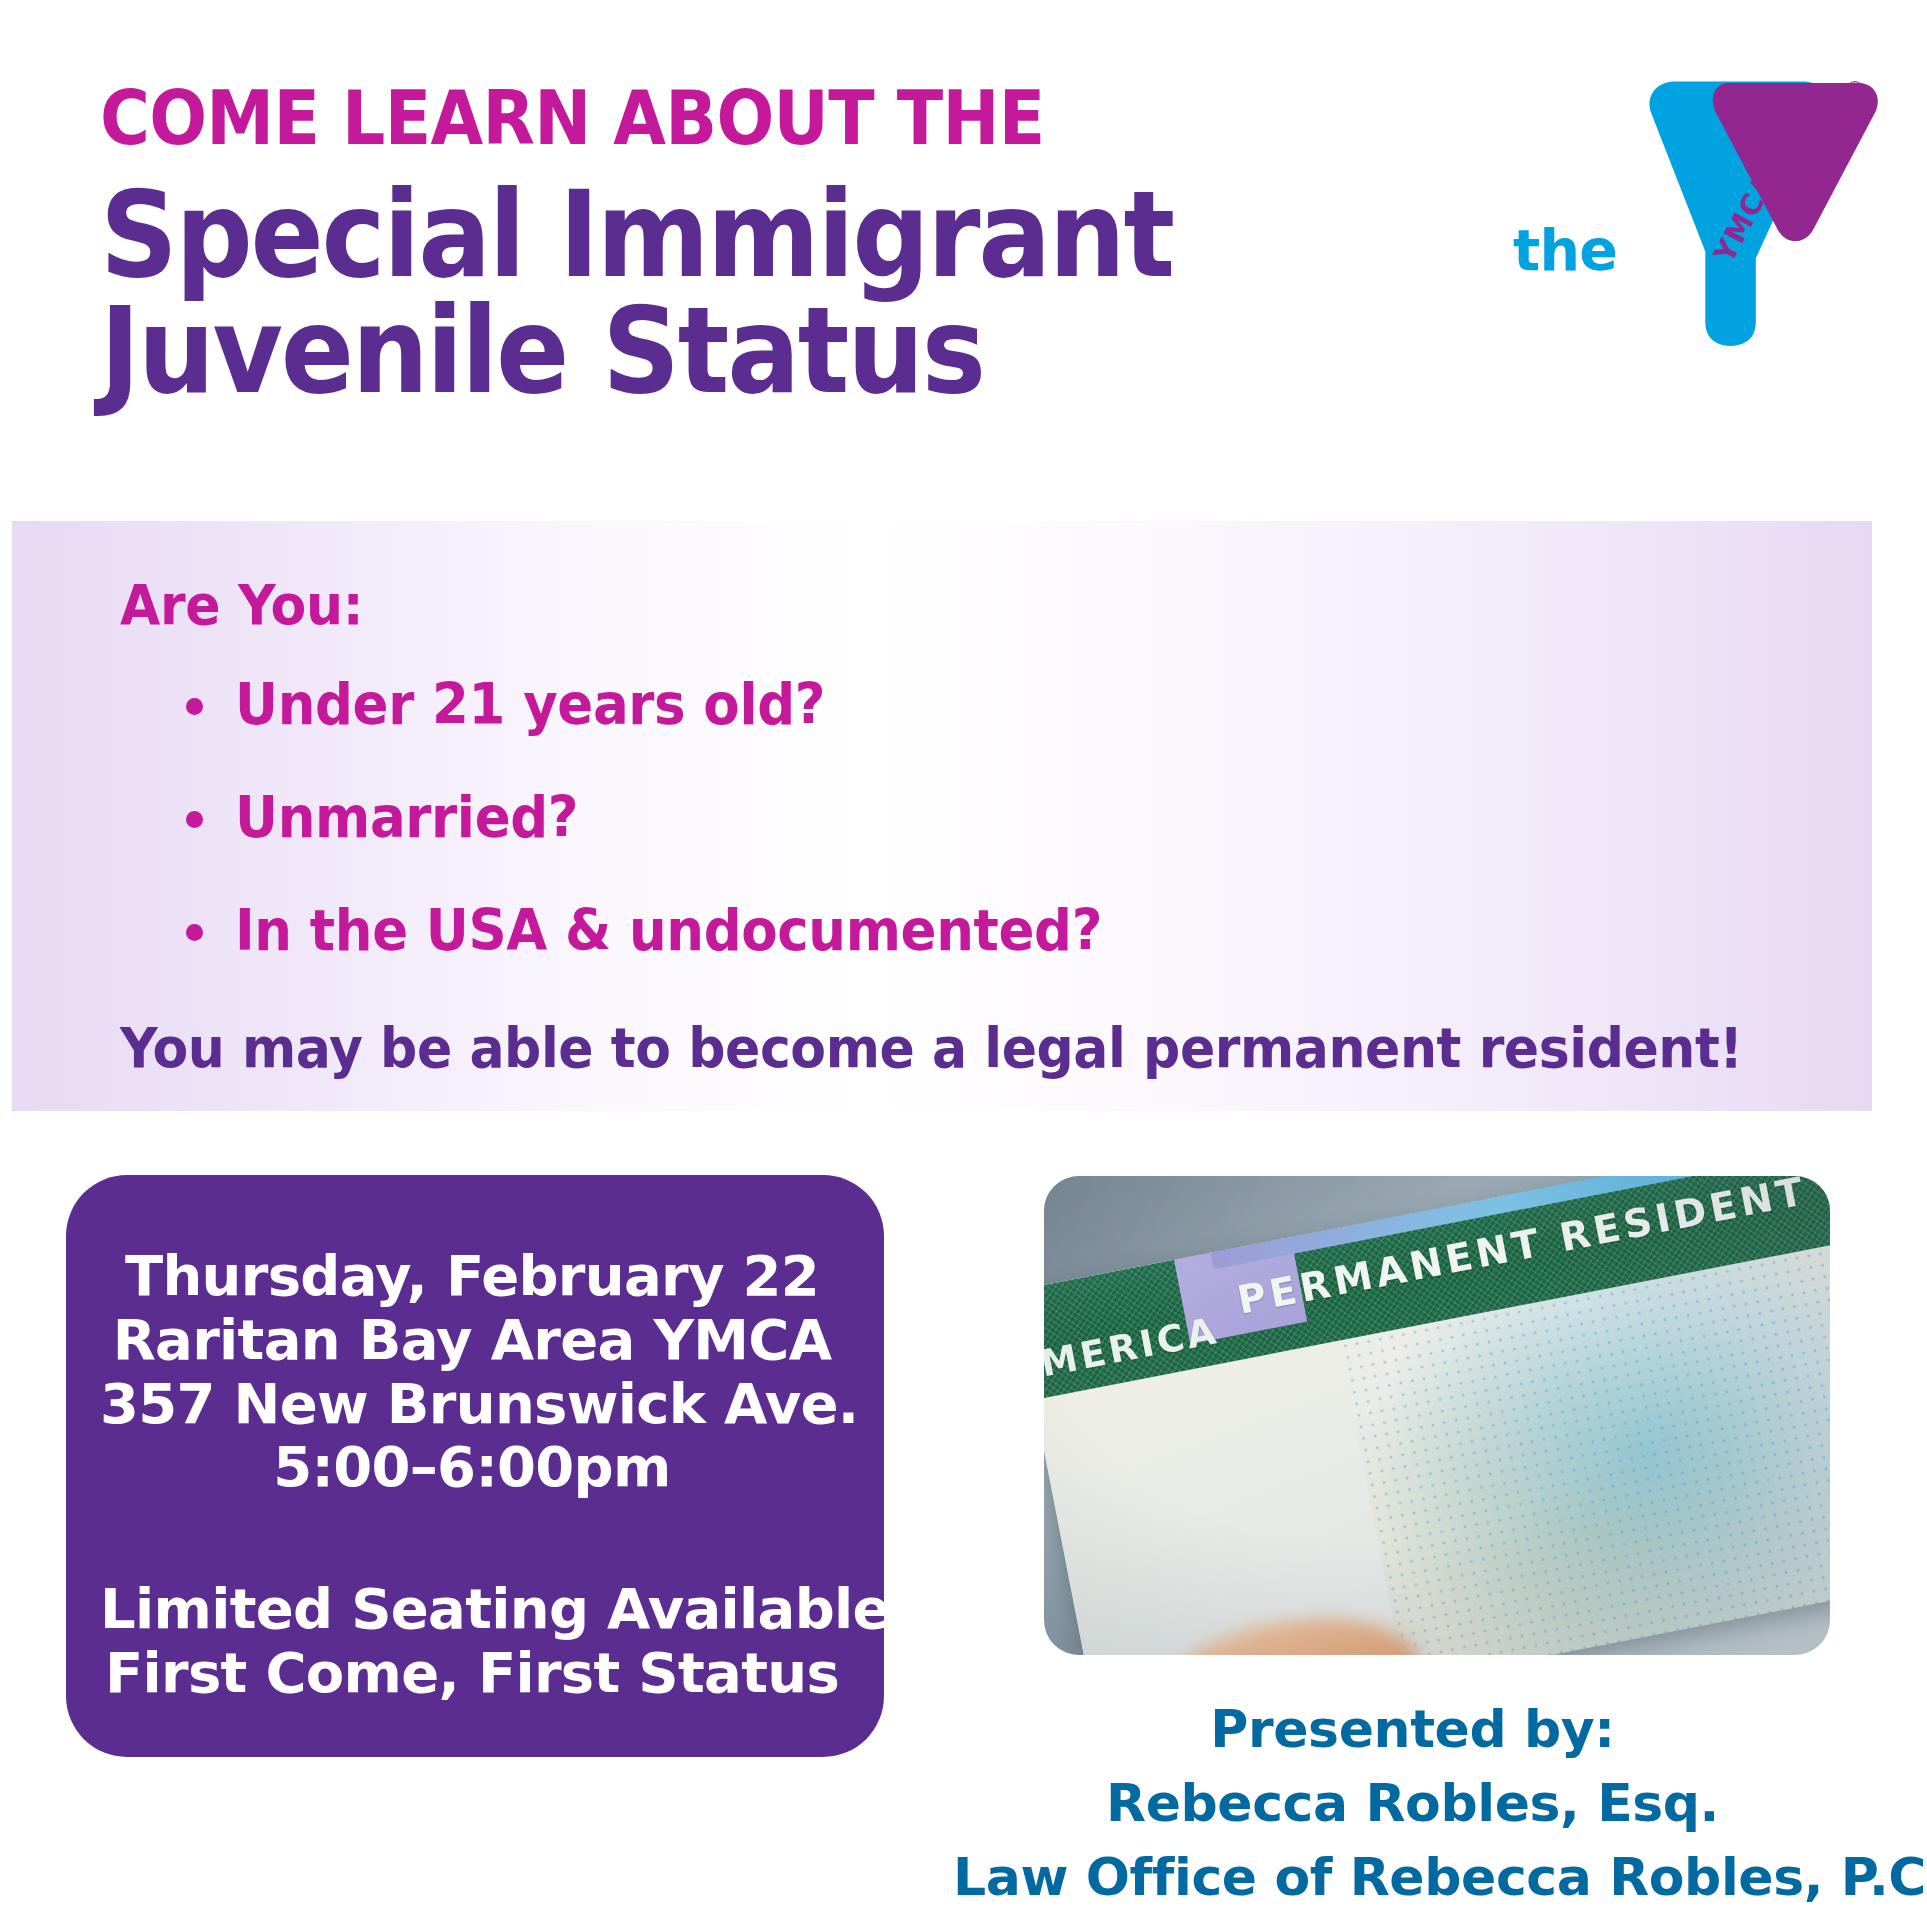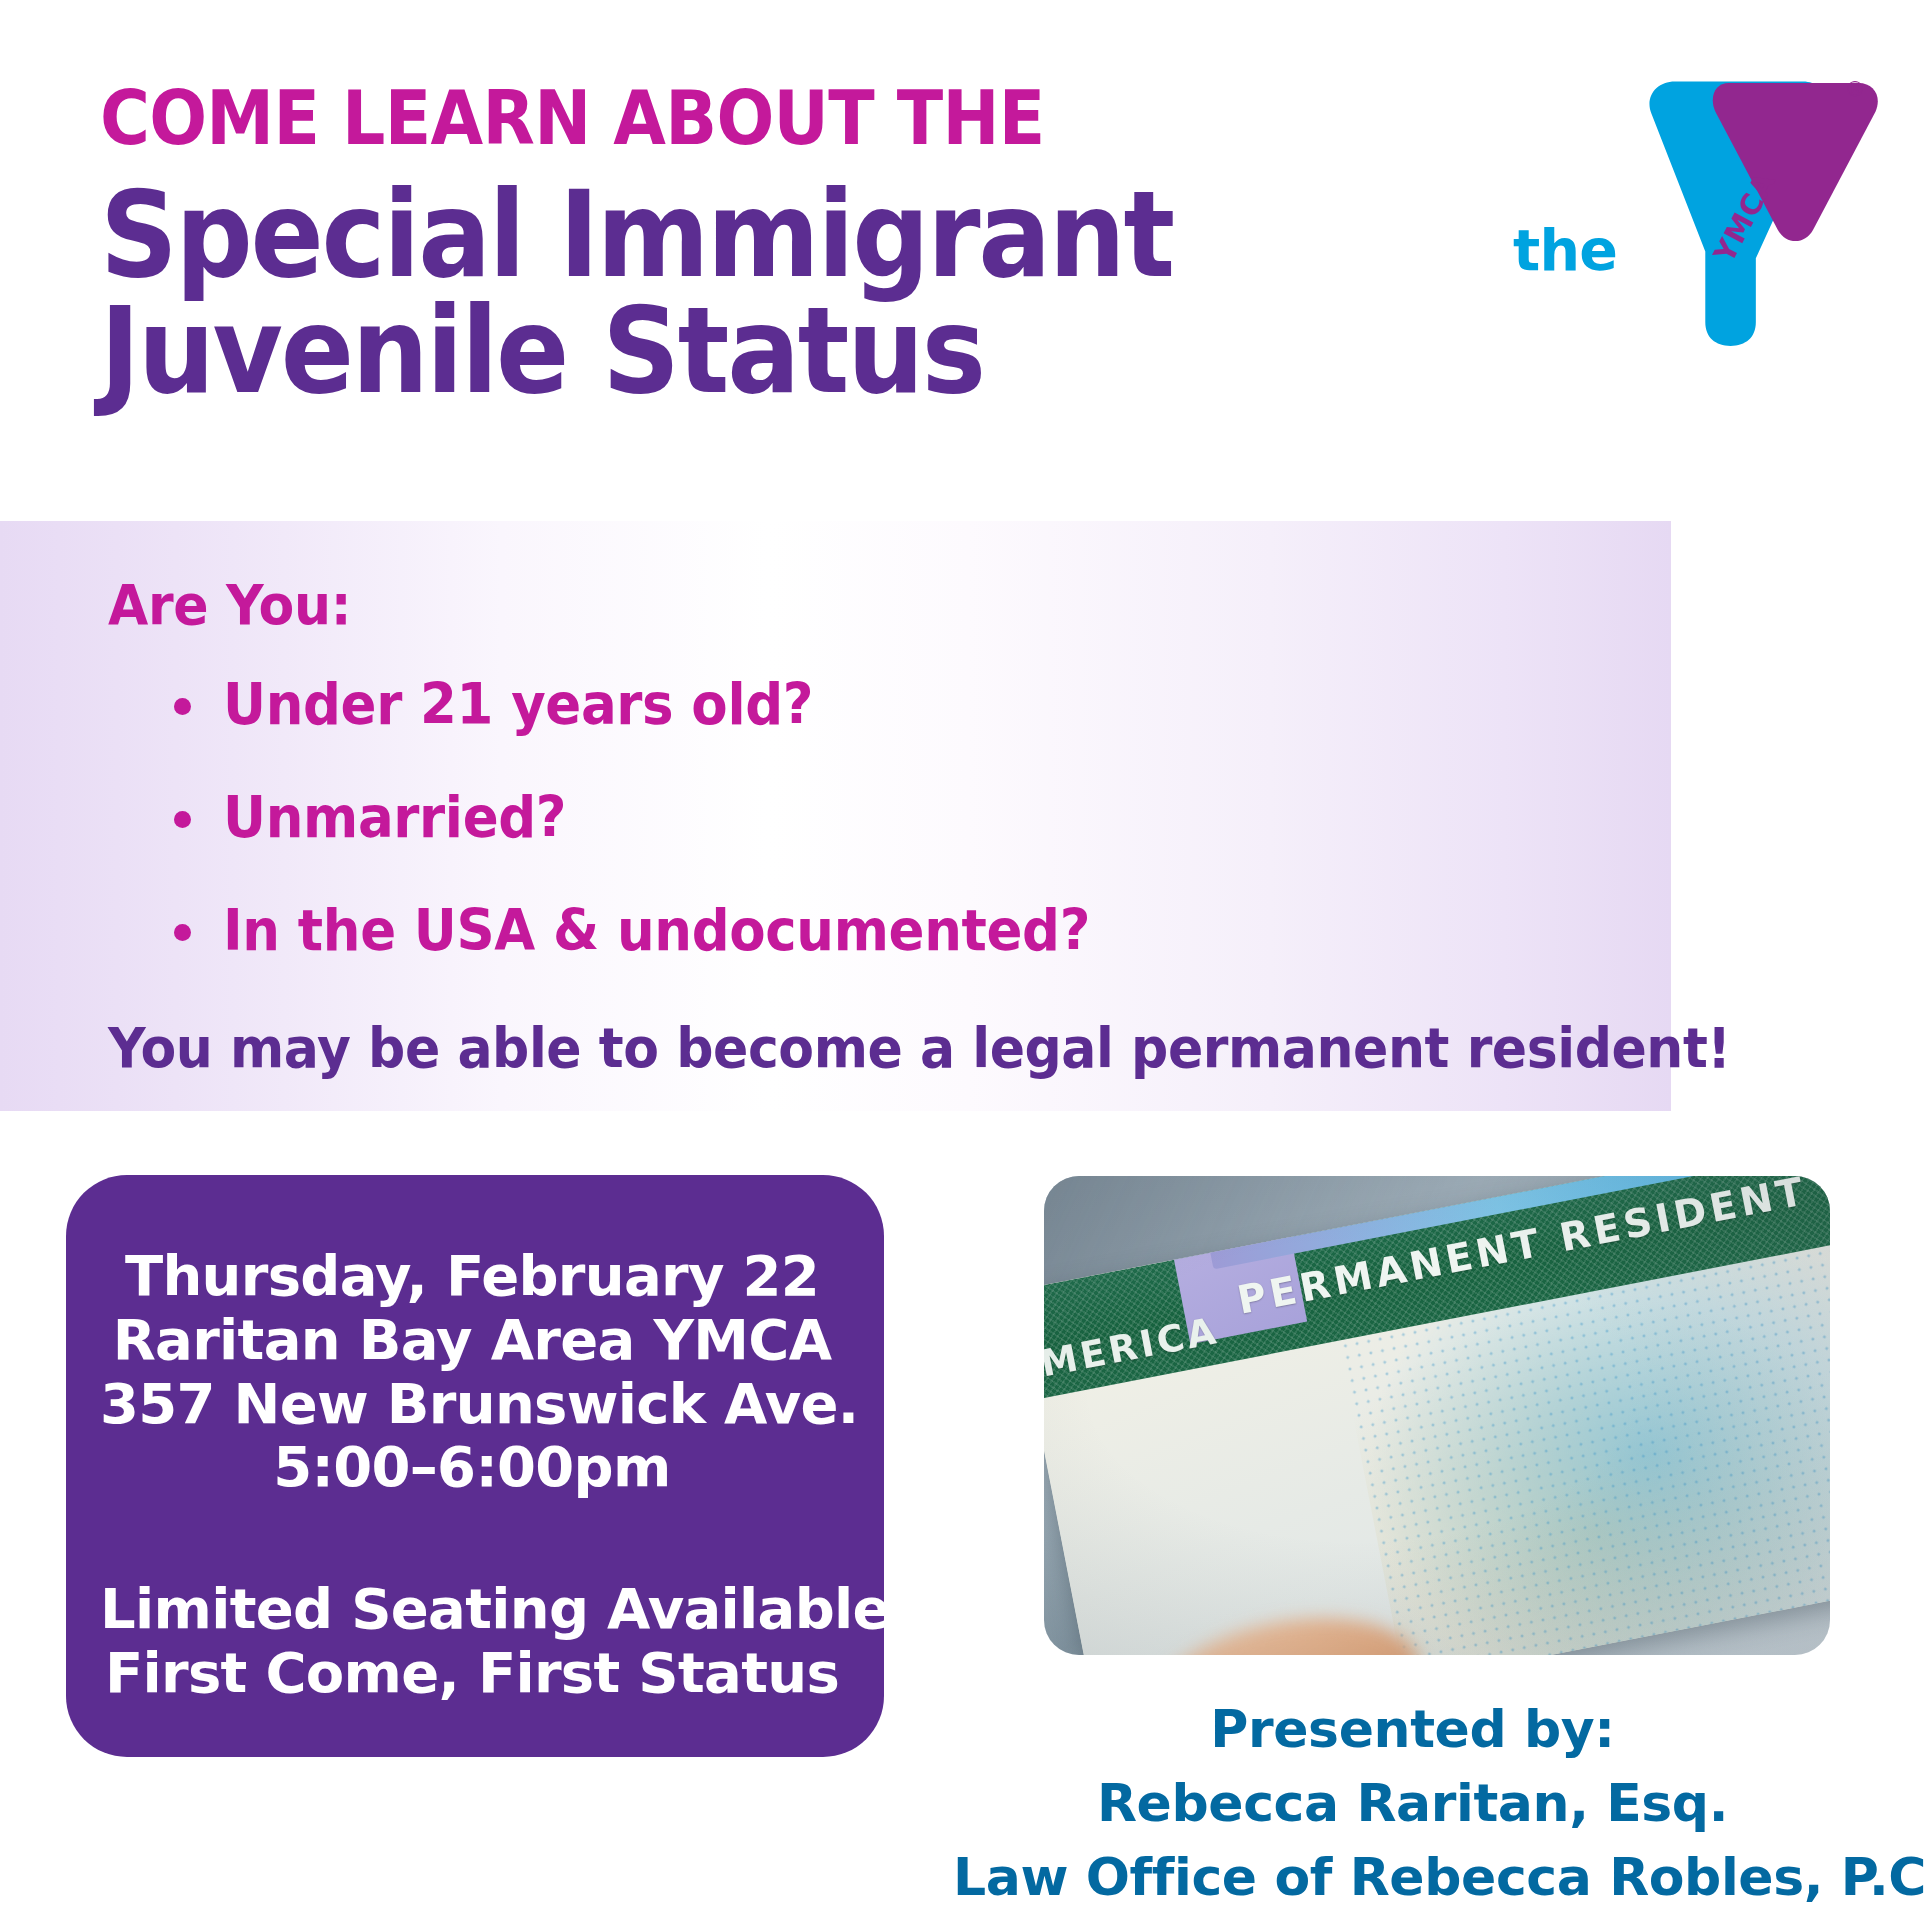--- a/index.html
+++ b/index.html
@@ -92,23 +92,23 @@
     left: 336px;
     top: 3.4px;
     font-size: 22px;
     color: #92278F;
     font-family: "DejaVu Sans", sans-serif;
   }
 
   
   .band {
     position: absolute;
-    left: 0;
+    left: 12px;
     top: 521px;
-    width: 1671px;
+    width: 1860px;
     height: 590px;
     background: linear-gradient(90deg,
       #E7DAF4 0%,
       #EFE6F8 14%,
       #FAF6FD 30%,
       #FFFFFF 46%,
       #FDFAFE 58%,
       #F5EFFA 76%,
       #EDE3F7 90%,
       #E6D9F3 100%);
@@ -401,18 +401,18 @@
       <div class="card-purple-tab"></div>
       <div class="card-blue-strip"></div>
       <div class="card-text-america">MERICA</div>
       <div class="card-text-pr">PERMANENT RESIDENT</div>
     </div>
     <div class="photo-vignette"></div>
   </div>
 
   <div class="presenter">
     <div class="presenter-line">Presented by:</div>
-    <div class="presenter-line">Rebecca Raritan, Esq.</div>
+    <div class="presenter-line">Rebecca Robles, Esq.</div>
     <div class="presenter-line">Law Office of Rebecca Robles, P.C.</div>
   </div>
 
 </div>
 
 
 </body></html>

